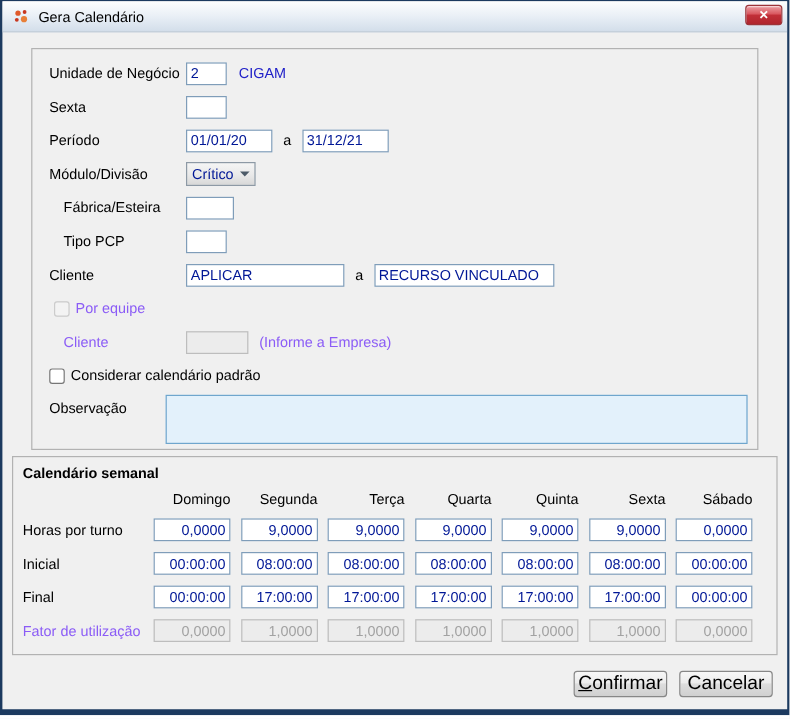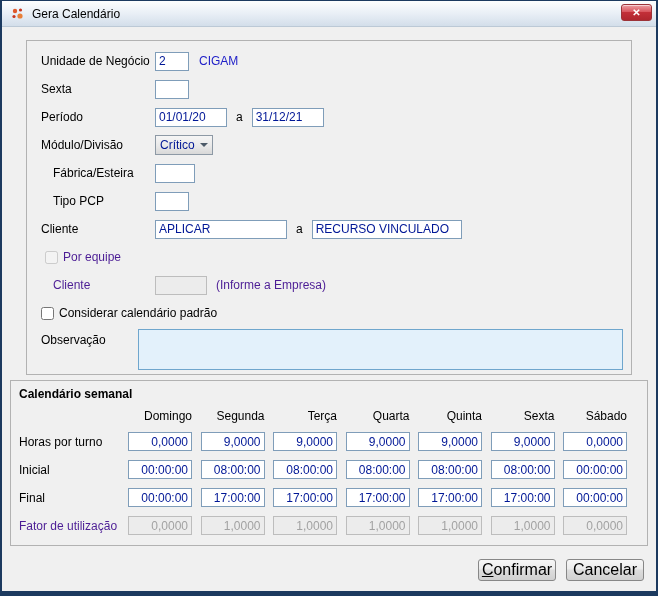--- a/index.html
+++ b/index.html
@@ -11,21 +11,21 @@
   .app-icon{width:16px;height:16px;display:inline-block;line-height:0;}
   .title{margin-left:6px;}
   .close-btn{position:absolute;top:3px;right:4px;width:31px;height:17px;border:1px solid #9c3338;border-radius:3px;
              background:linear-gradient(#eca0a4,#d9565e 45%,#c22f38 50%,#b0262e);color:#fff;font-size:10px;font-weight:bold;
              display:flex;align-items:center;justify-content:center;box-shadow:inset 0 1px 0 rgba(255,255,255,.55);
              cursor:pointer;padding:0;font-family:inherit;}
   .form-panel{margin:13px 24px 0;border:1px solid #b2b2b2;padding:6px 8px 4px 14px;box-sizing:border-box;}
   .frow{display:flex;align-items:center;height:28px;}
   .frow .flabel{width:114px;flex:0 0 114px;box-sizing:border-box;}
   .frow.indent .flabel{padding-left:12px;}
-  .muted{color:#4c1d95;}
+  .muted{color:#8b5cf6;}
   .tb{box-sizing:border-box;height:19px;border:1px solid #7f9db9;background:#fff;color:#001796;
       font-family:inherit;font-size:12px;padding:1px 3px;}
   .tb:disabled{background:#ececec;border-color:#bdbdbd;color:#a2a2a2;}
   .sep{margin:0 9px;}
   .cigam{color:#2121c8;margin-left:10px;}
   .hint{margin-left:9px;}
   .combo{box-sizing:border-box;width:58px;height:20px;border:1px solid #8d99a5;
          background:linear-gradient(#f5f5f5,#e9e9e9 55%,#d8d8d8);display:flex;align-items:center;
          padding:0 4px;color:#001796;cursor:pointer;}
   .combo .carrow{margin-left:auto;width:0;height:0;border-left:4px solid transparent;

